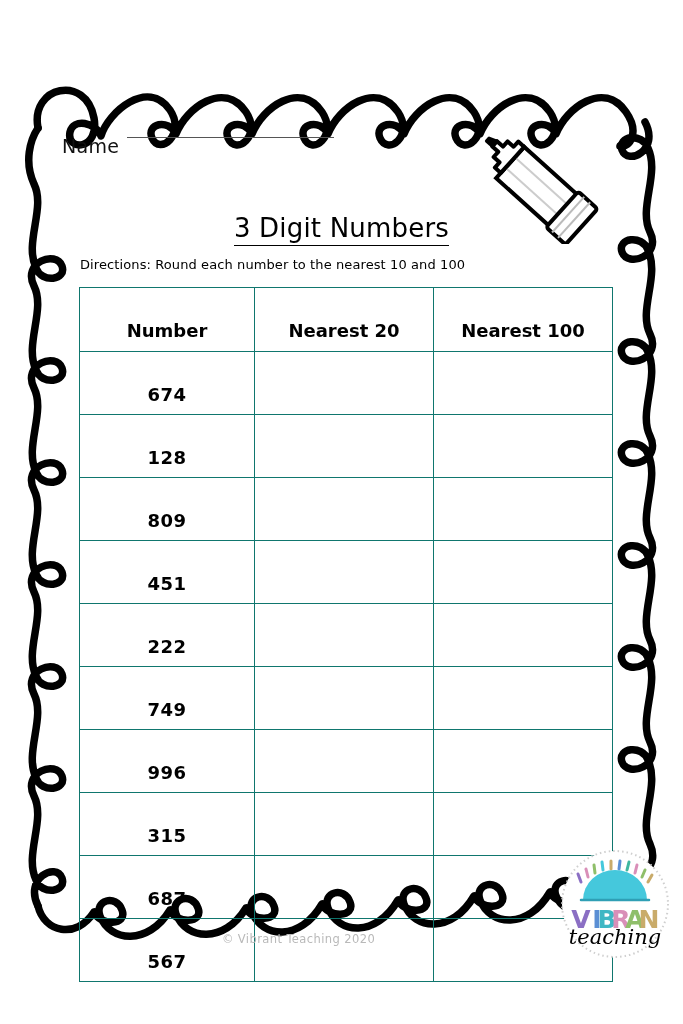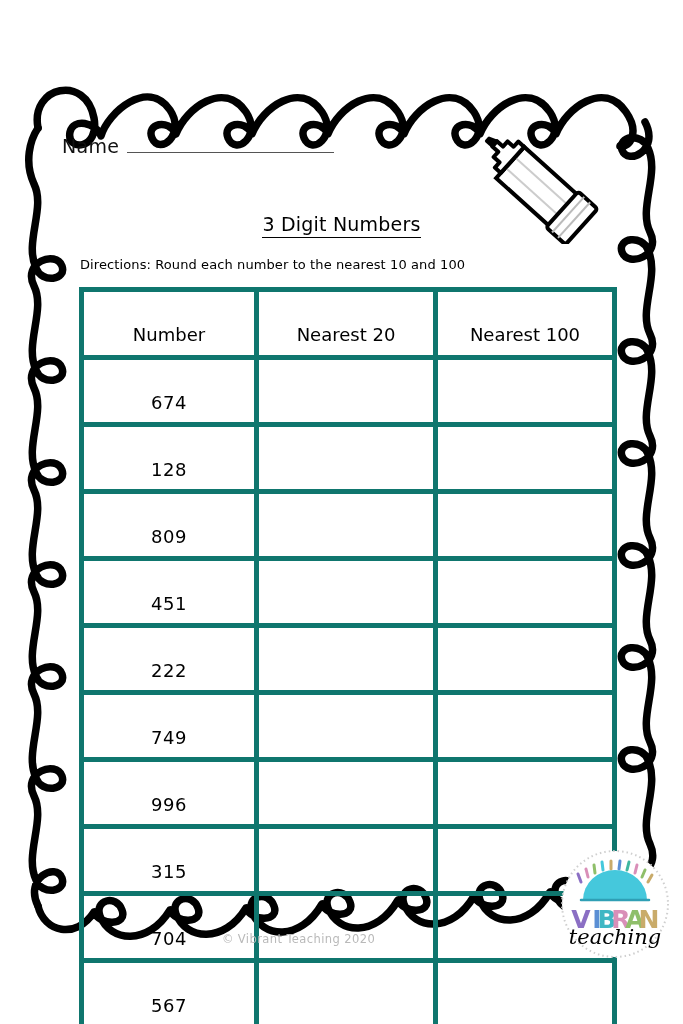--- a/index.html
+++ b/index.html
@@ -32,21 +32,21 @@
     height: 1024px;
     pointer-events: none;
   }
 
   
   #name-row {
     position: absolute;
     left: 62px;
     top: 137px;
     display: flex;
-    align-items: flex-end;
+    align-items: flex-start;
     gap: 8px;
   }
   #name-label {
     font-size: 19px;
     letter-spacing: .3px;
     line-height: 1;
     color: #111;
   }
   #name-line {
     width: 207px;
@@ -55,21 +55,21 @@
     margin-bottom: 3px;
   }
 
   
   #worksheet-title {
     position: absolute;
     left: 0;
     top: 213px;
     width: 683px;
     text-align: center;
-    font-size: 19px;
+    font-size: 26px;
     letter-spacing: .2px;
   }
   #worksheet-title span {
     border-bottom: 1.4px solid #000;
     padding-bottom: 2px;
   }
 
   
   #directions {
     position: absolute;
@@ -93,26 +93,26 @@
   #worksheet-table {
     position: absolute;
     left: 79px;
     top: 287px;
     width: 533px;
     border-collapse: collapse;
     table-layout: fixed;
   }
   #worksheet-table td,
   #worksheet-table th {
-    border: 5px solid #0f766e;
+    border: 1px solid #0f766e;
     height: 53px;
     padding: 0 0 9px 0;
     vertical-align: bottom;
     text-align: center;
-    font-weight: normal;
+    font-weight: bold;
     font-size: 18px;
   }
   #worksheet-table th {
     font-size: 18px;
     padding-bottom: 10px;
   }
   .col-number  { width: 175px; }
   .col-ten     { width: 179px; }
   .col-hundred { width: 179px; }
   .cell-number {
@@ -327,21 +327,21 @@
         <td class="cell-number">996</td>
         <td class="cell-blank"></td>
         <td class="cell-blank"></td>
       </tr>
       <tr>
         <td class="cell-number">315</td>
         <td class="cell-blank"></td>
         <td class="cell-blank"></td>
       </tr>
       <tr>
-        <td class="cell-number">704</td>
+        <td class="cell-number">687</td>
         <td class="cell-blank"></td>
         <td class="cell-blank"></td>
       </tr>
       <tr>
         <td class="cell-number">567</td>
         <td class="cell-blank"></td>
         <td class="cell-blank"></td>
       </tr>
     </tbody>
   </table>

